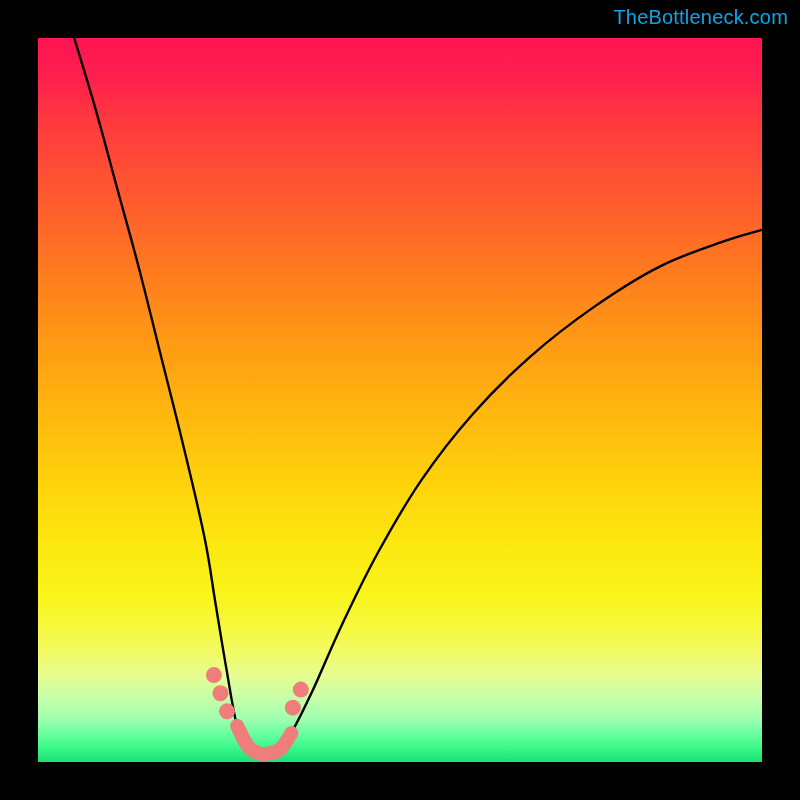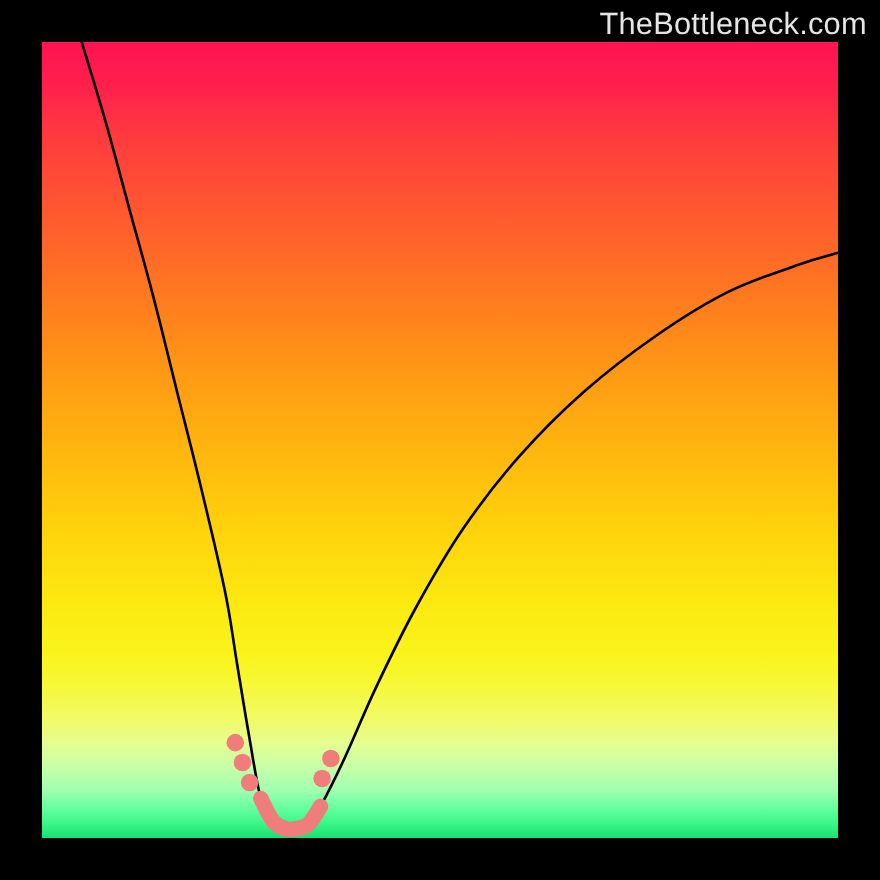--- a/index.html
+++ b/index.html
@@ -52,22 +52,22 @@
       #a0ffb0 94%,
       #6cffa2 96%,
       #3cf889 98%,
       #18e074 100%
     );
   }
   .watermark {
     position: absolute;
     top: 6px;
     right: 12px;
-    color: #e5e5e5;
-    font-size: 28px;
+    color: #0ea5e9;
+    font-size: 20px;
     font-weight: 500;
     letter-spacing: 0.2px;
     user-select: none;
   }
   svg.curves {
     position: absolute;
     left: 0;
     top: 0;
     width: 100%;
     height: 100%;

